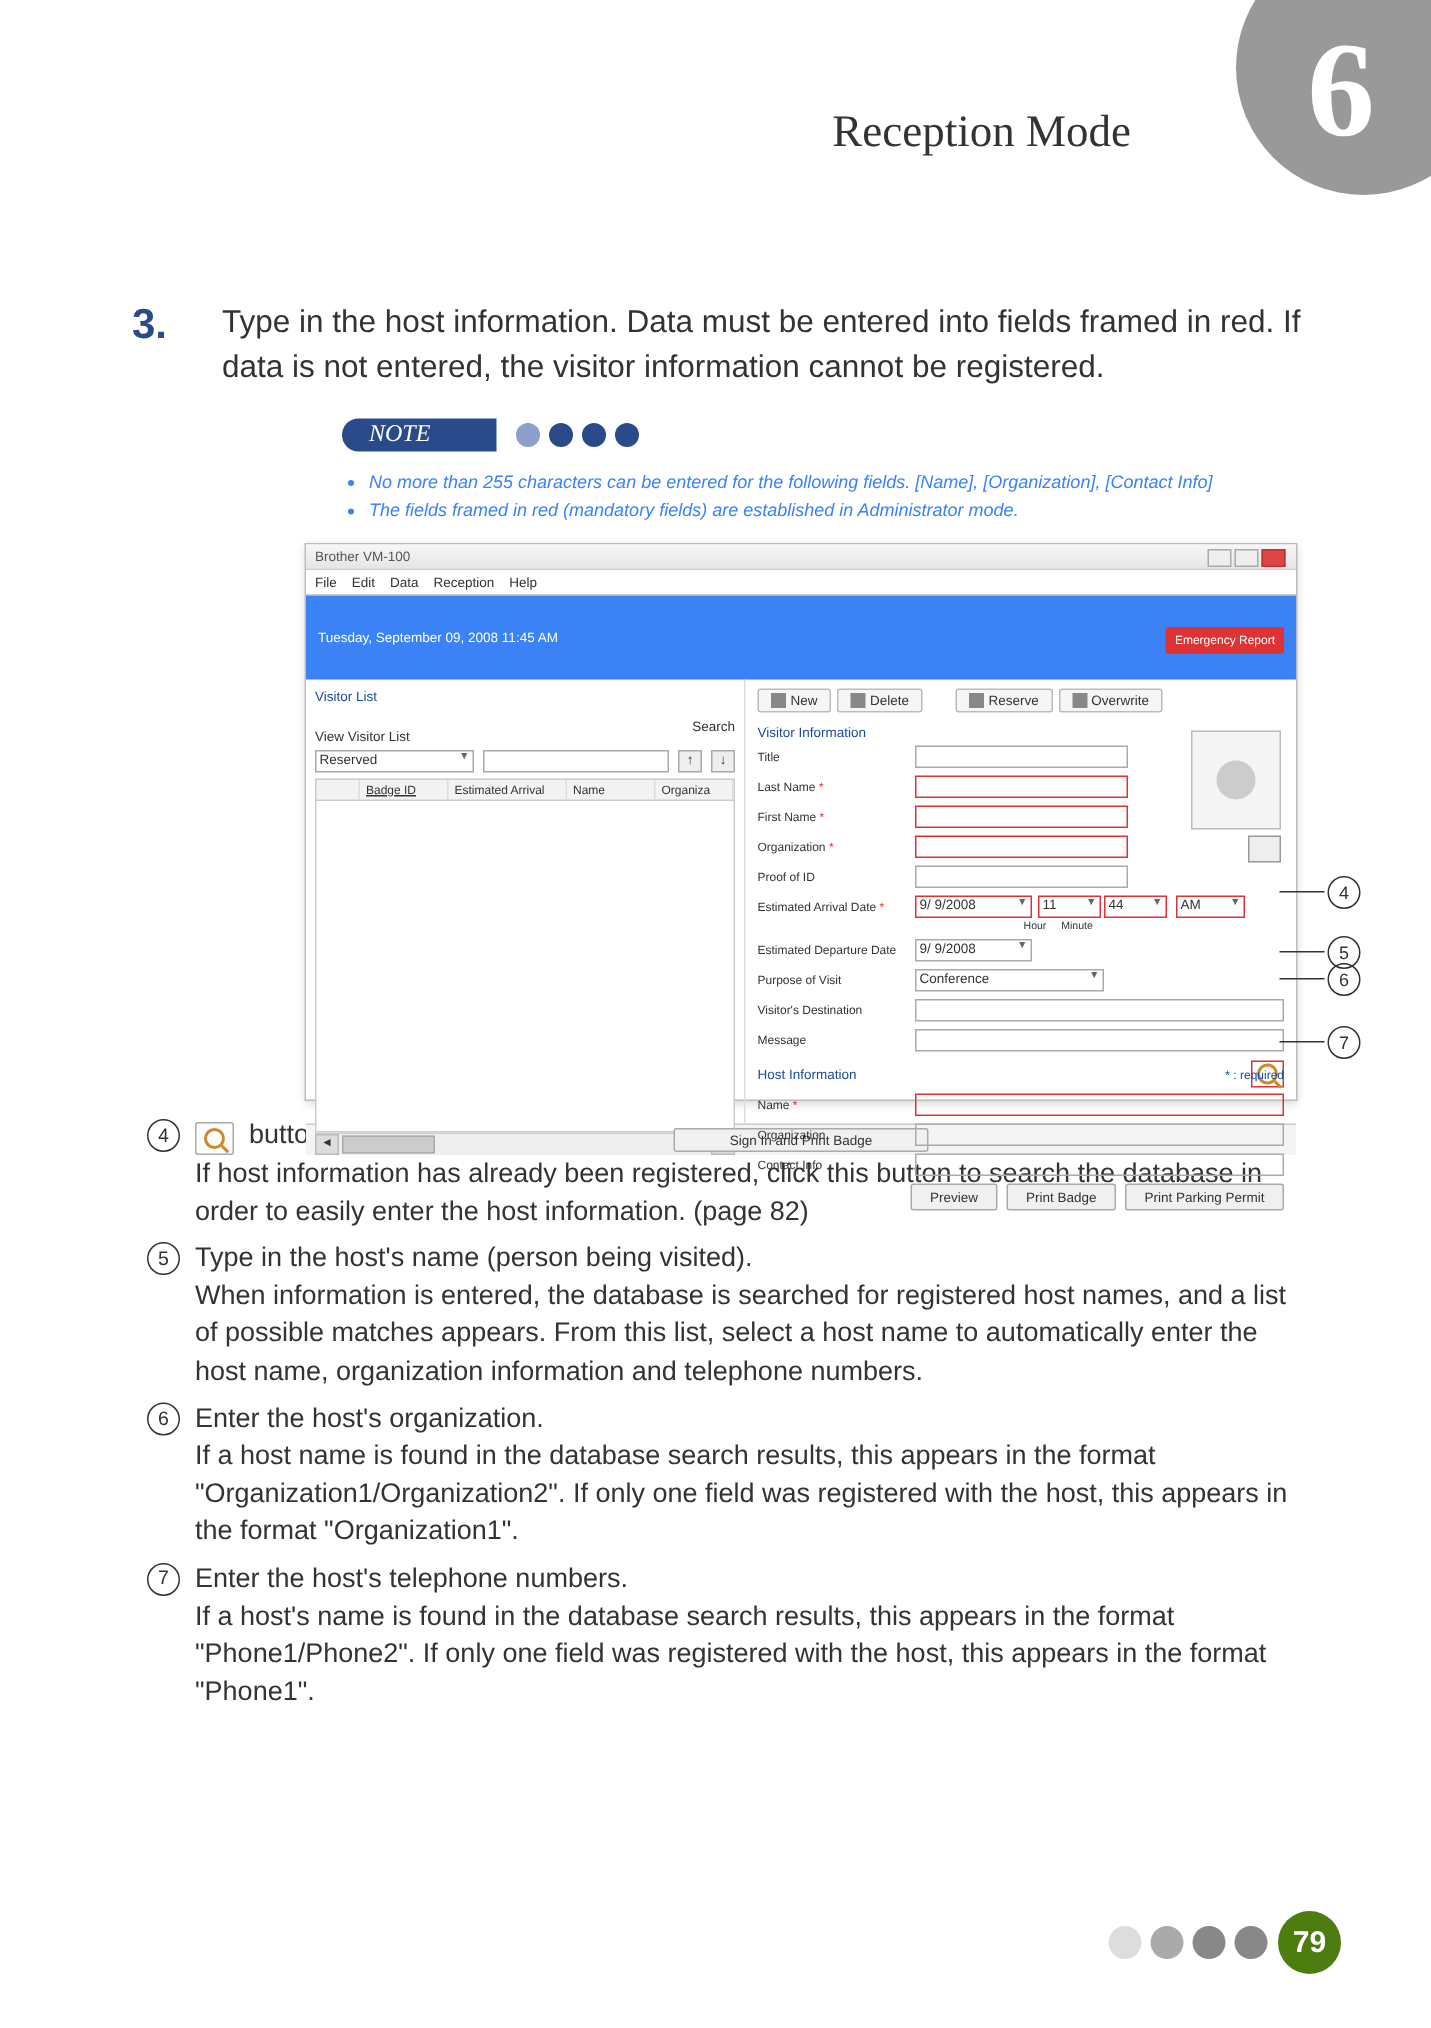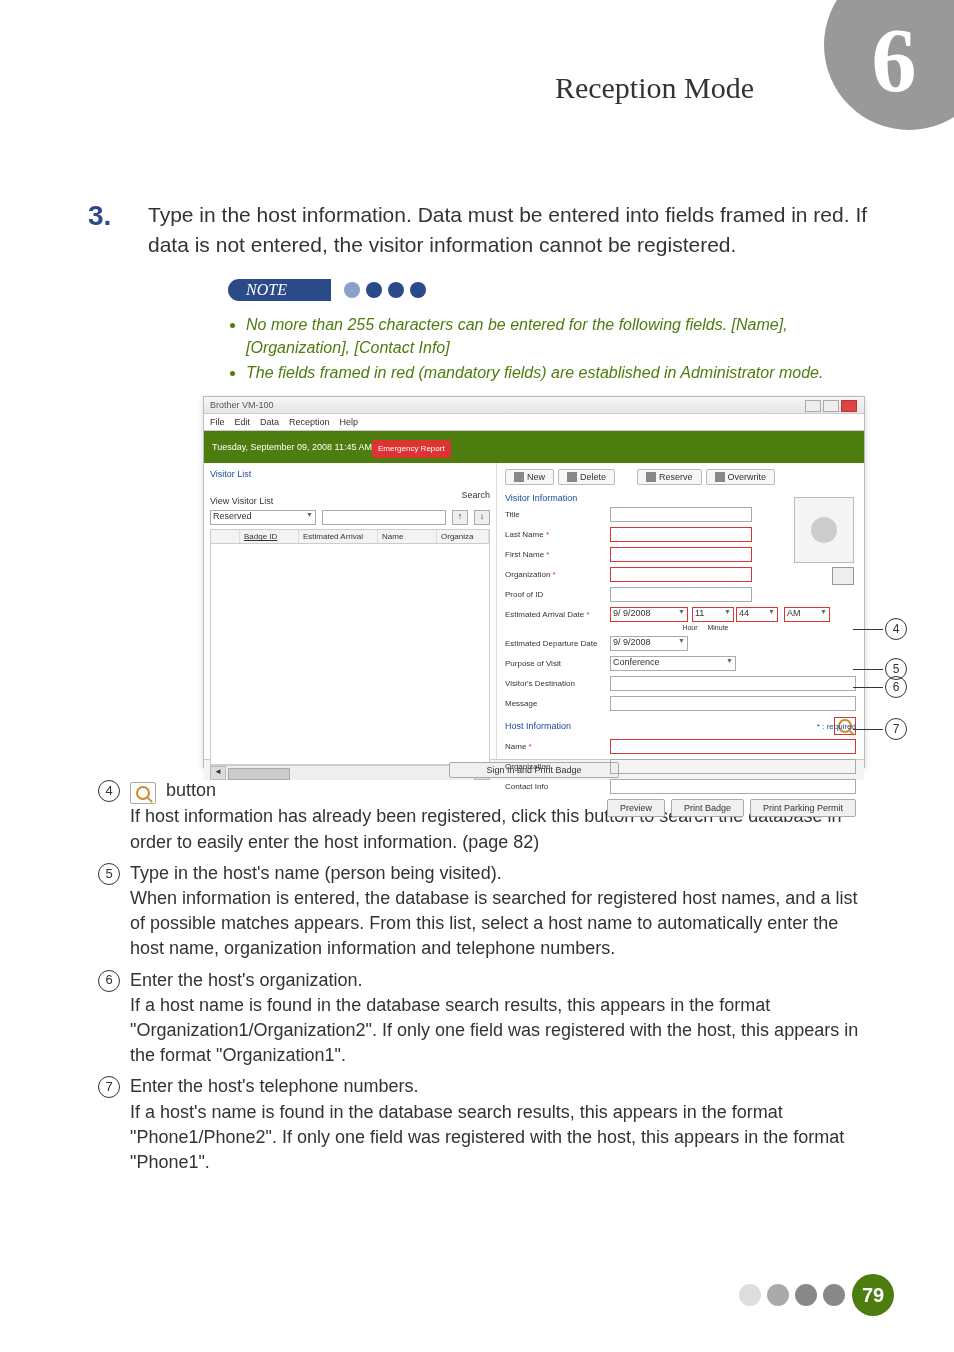--- a/index.html
+++ b/index.html
@@ -79,23 +79,23 @@
   .dots-row { display: inline-flex; align-items: center; margin-left: 10px; }
   .dot {
     width: 16px; height: 16px; border-radius: 50%;
     margin: 0 3px;
     background: #2a4a8a;
   }
   .dot.light { background: #8aa0c8; }
   .note-list {
     margin: 10px 0 0 0;
     padding: 0 0 0 18px;
-    font-size: 16px;
+    font-size: 12px;
     line-height: 1.45;
-    color: #4d7c0f;
+    color: #3b82f6;
   }
   .note-list li { margin-bottom: 2px; list-style: disc; }
   .screenshot-wrap {
     position: relative;
     margin: 12px 0 8px 115px;
     width: 660px;
   }
   .callout {
     position: absolute;
     right: -44px;
@@ -136,25 +136,25 @@
   .winbtn.close { background:#d44; border-color:#b33;}
   .shot-menu {
     height: 16px;
     border-bottom: 1px solid #ccc;
     padding: 0 6px;
     line-height: 16px; color:#333;
     display:flex; gap:10px;
   }
   .shot-blue {
     height: 22px;
-    background: #4d7c0f;
+    background: #3b82f6;
     color: #fff;
-    padding: 5px 8px;
+    padding: 17px 8px;
     line-height: 22px;
-    display:flex; 
+    display:flex; justify-content:space-between;
   }
   .emerg-btn { background:#d33; font-size:8px; padding:2px 6px; border-radius:2px; height:14px; line-height:14px; margin-top:4px;}
   .shot-body { display:flex; height: calc(100% - 54px - 20px); }
   .shot-left {
     width: 280px; border-right:1px solid #ddd; padding:6px;
   }
   .shot-right { flex:1; padding:6px 8px; position:relative; }
   .sec-head { color:#1a4a9a; font-size:9px; margin-bottom:4px;}
   .leftrow { display:flex; gap:6px; margin-bottom:4px; align-items:center;}
   .mini-input { border:1px solid #aaa; background:#fff; height:13px; flex:1; padding:0 2px;}

